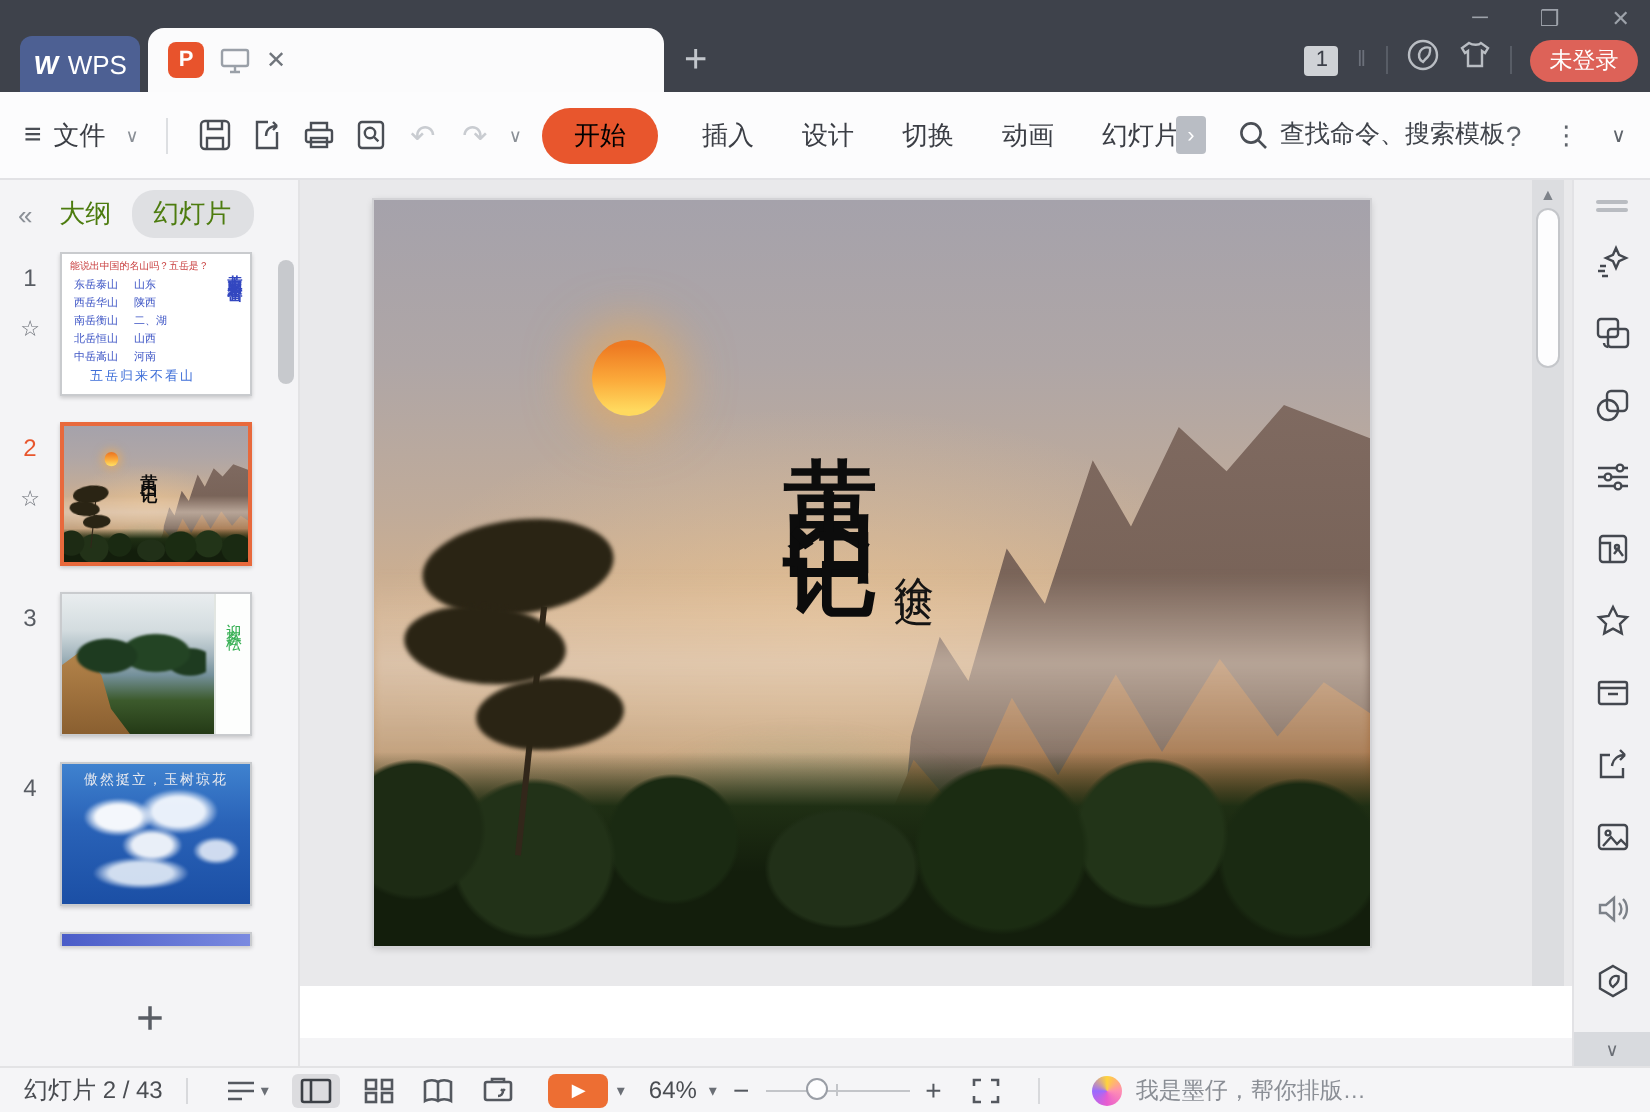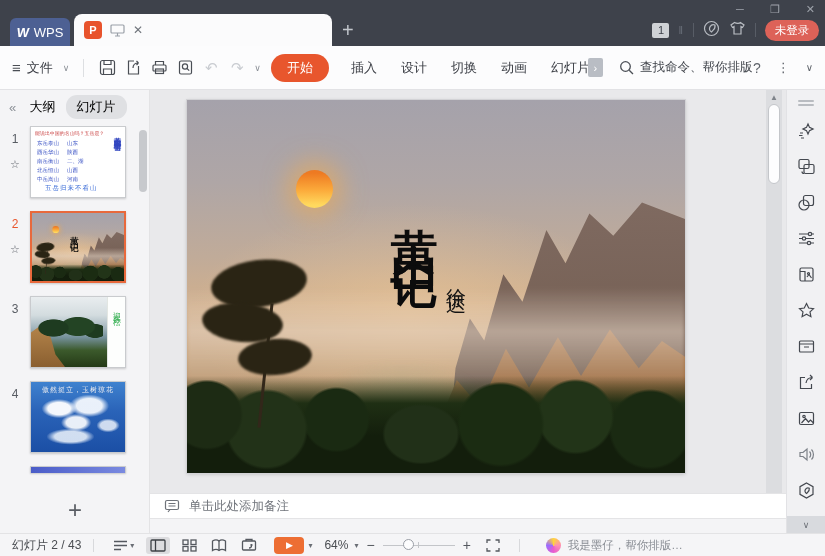--- a/index.html
+++ b/index.html
@@ -26,35 +26,35 @@
 
   
   .ribbon { position:absolute; left:0; top:46px; width:825px; height:44px; background:#fcfcfd; border-bottom:1px solid #e2e2e5; display:flex; align-items:center; padding:0 12px; }
   .rb-group { display:flex; align-items:center; }
   .rb-file { gap:6px; color:#3b3e45; font-size:13px; }
   .rb-sep { width:1px; height:18px; background:#dddfe2; margin:0 10px; }
   .qbtn { width:26px; height:24px; display:flex; align-items:center; justify-content:center; border-radius:3px; }
   .qbtn svg { display:block; }
   .dis { color:#c9ccd1; font-size:15px; }
   .sm-chev { color:#8a8f96; font-size:9px; margin:0 4px; }
-  .start-pill { background:#e8562d; color:#ffffff; font-size:13px; padding:5px 16px; border-radius:14px; margin:0 10px 0 6px; }
+  .start-pill { background:#e8562d; color:#000000; font-size:13px; padding:5px 16px; border-radius:14px; margin:0 10px 0 6px; }
   .menu-item { color:#3b3e45; font-size:13px; padding:0 12px; }
   .chev-box { width:15px; height:19px; background:#b9bdc4; color:#fff; font-size:11px; display:flex; align-items:center; justify-content:center; border-radius:2px; margin-left:-6px; }
   .search-grp { display:flex; align-items:center; gap:6px; margin-left:16px; color:#3f434a; font-size:12.5px; white-space:nowrap; }
   .rb-right { margin-left:auto; display:flex; align-items:center; gap:16px; color:#5f646b; }
   .rb-right .q { font-size:14px; }
   .rb-right .dots { font-size:13px; }
   .rb-right .vee { font-size:10px; }
 
   
   .left-panel { position:absolute; left:0; top:90px; width:150px; height:443px; background:#f4f4f6; border-right:1px solid #e3e3e5; }
   .lp-head { height:34px; display:flex; align-items:center; padding:0 9px; }
   .lp-collapse { color:#8b9097; font-size:13px; }
   .lp-tabs { flex:1; display:flex; align-items:center; justify-content:center; gap:10px; }
-  .lp-tab { color:#000000; font-size:13px; }
+  .lp-tab { color:#4d7c0f; font-size:13px; }
   .lp-tab.pill { background:#dfe0e3; border-radius:11px; padding:3px 11px; }
   .thumb-list { position:absolute; top:36px; left:0; width:150px; height:362px; overflow:hidden; }
   .th-item { display:flex; margin-bottom:13px; }
   .th-meta { width:30px; display:flex; flex-direction:column; align-items:center; padding-top:6px; gap:12px; }
   .th-num { font-size:12px; color:#585c63; }
   .th-num.sel { color:#e8562d; }
   .th-star { font-size:11px; color:#6a6e76; }
   .thumb { width:96px; height:72px; background:#fff; border:1px solid #c9cbce; box-shadow:0 1px 2px rgba(0,0,0,.18); position:relative; overflow:hidden; }
   .thumb.sel { border:2px solid #e8693c; }
   .lp-scroll { position:absolute; right:2px; top:40px; width:8px; height:62px; background:#c7c9cd; border-radius:4px; }
@@ -253,21 +253,21 @@
     <span class="menu-item">设计</span>
     <span class="menu-item">切换</span>
     <span class="menu-item">动画</span>
     <span class="menu-item" style="padding-right:4px;">幻灯片</span>
     <span class="chev-box">›</span>
     <div class="search-grp">
       <svg width="15" height="15" viewBox="0 0 15 15" fill="none" stroke="#4a4e55" stroke-width="1.3">
           <circle cx="6.5" cy="6.5" r="4.8"></circle>
           <path d="M10.2 10.2 14 14"></path>
         </svg>
-      <span>查找命令、帮你排版</span>
+      <span>查找命令、搜索模板</span>
     </div>
     <div class="rb-right">
       <span class="q">?</span>
       <span class="dots">⋮</span>
       <span class="vee">∨</span>
     </div>
   </div>
 
   <div class="left-panel">
     <div class="lp-head">
@@ -455,27 +455,20 @@
     </div>
     <div class="rb-icon">
       <svg width="19" height="19" viewBox="0 0 19 19" fill="none" stroke="#44484f" stroke-width="1.2">
           <path d="M9.5 2l6.5 3.7v7.6L9.5 17 3 13.3V5.7z"></path>
           <path d="M9.5 12.5c-1.5-.8-2-2.6-1-4.1.9-1.4 2.6-1.7 3.8-1.2.2 1.5-.4 3.2-1.8 4.3l-1 1z"></path>
         </svg>
     </div>
     <div class="rb-collapse">∨</div>
   </div>
 
-  <div class="notes-bar">
-    <svg width="16" height="14" viewBox="0 0 16 14" fill="none" stroke="#6f737a" stroke-width="1.2">
-        <rect x="1.5" y="1.5" width="13" height="9" rx="1.5"></rect>
-        <path d="M4.5 4.5h7M4.5 7h7M4 13l2-2.5"></path>
-      </svg>
-    <span class="notes-text">单击此处添加备注</span>
-  </div>
   <div class="notes-gap"></div>
 
   <div class="statusbar">
     <span>幻灯片 2 / 43</span>
     <div class="sb-sep"></div>
     <div class="sb-ic">
       <svg width="15" height="11" viewBox="0 0 15 11" fill="none" stroke="#54585f" stroke-width="1.3">
           <path d="M1 1.5h13M1 5.5h13M1 9.5h7"></path>
         </svg>
       <span class="sb-dd">▾</span>

